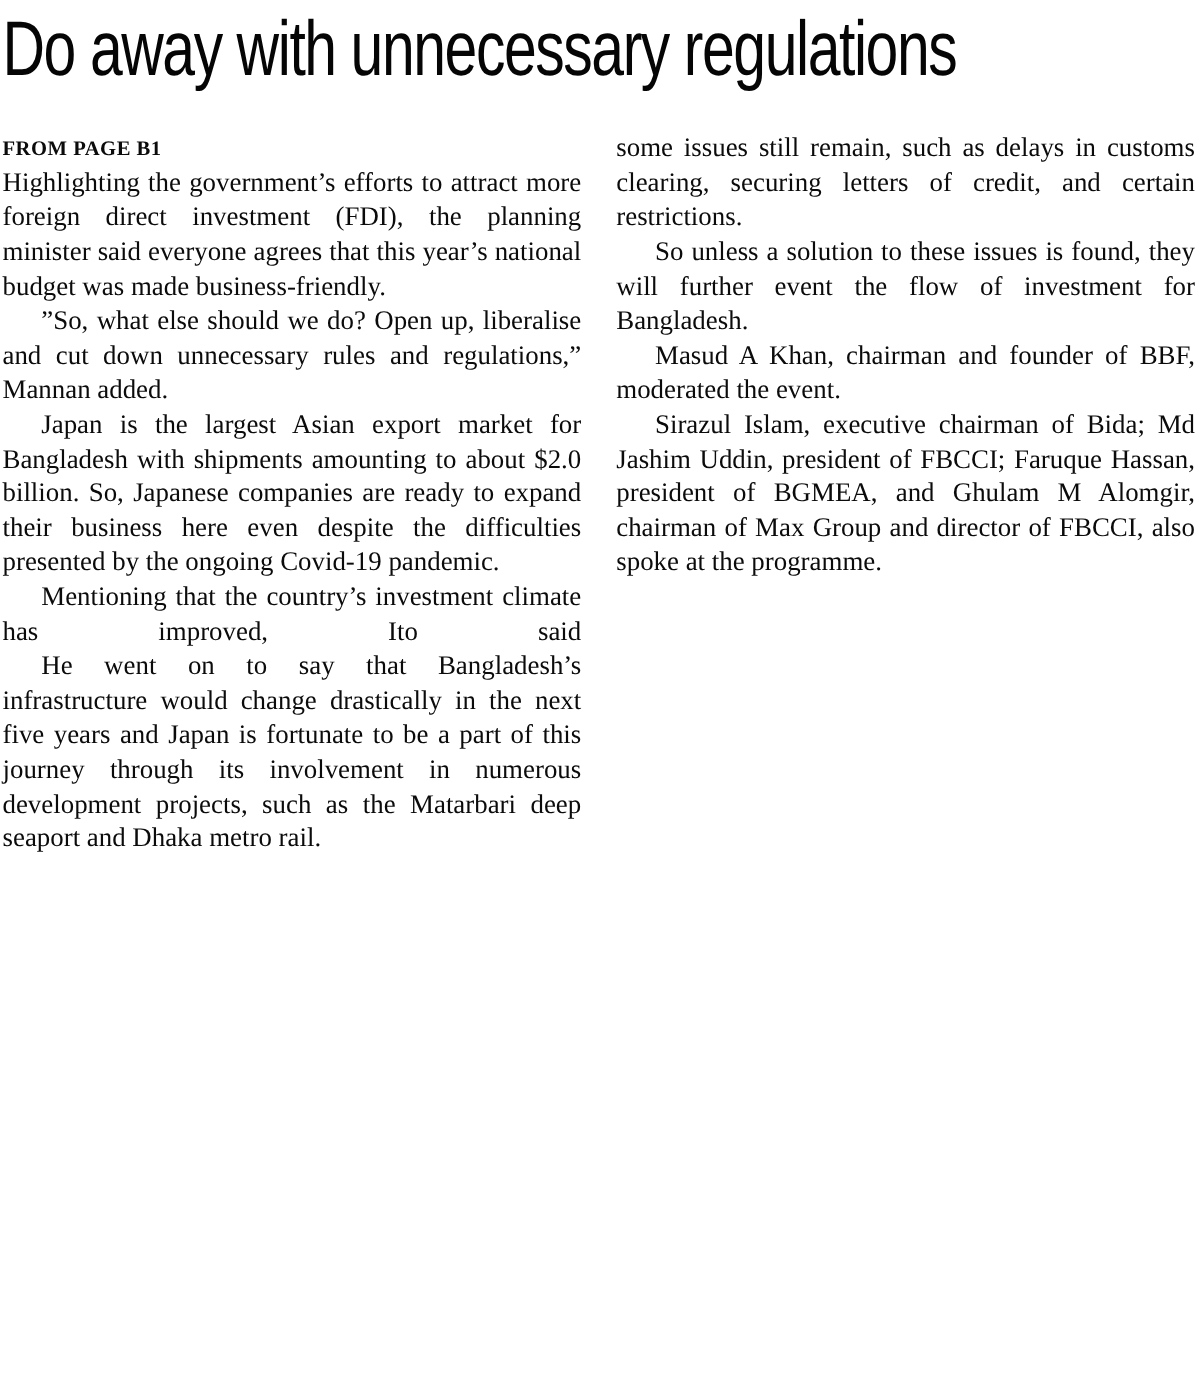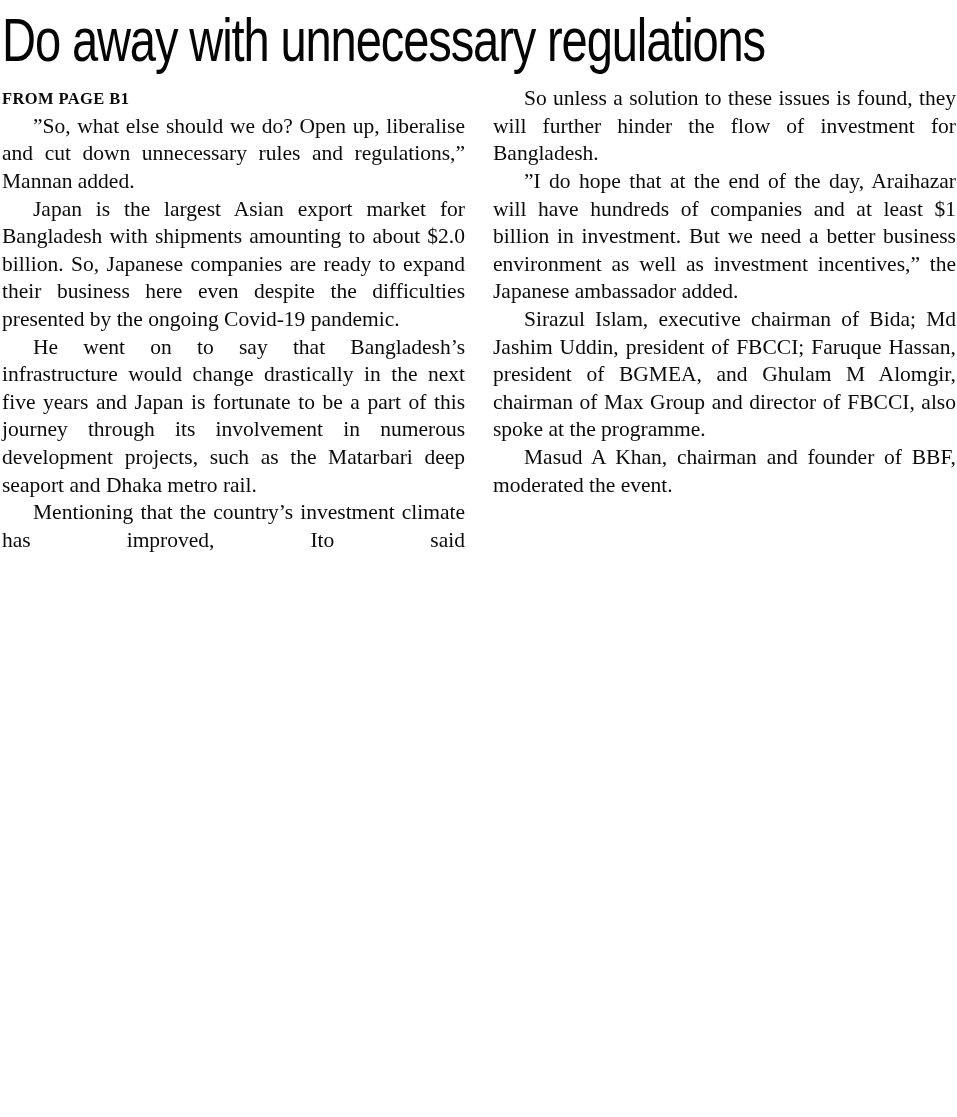--- a/index.html
+++ b/index.html
@@ -34,21 +34,21 @@
   }
   .body-columns {
     display: flex;
     flex-direction: row;
     gap: 28px;
     font-family: "Liberation Serif", "DejaVu Serif", serif;
     font-size: 21.5px;
     line-height: 27.6px;
     text-align: justify;
   }
-  .col { flex: 1 1 0; min-width: 0; }
+  .col { flex: 1 1 0; min-width: 0; margin-top: 20px; }
   .kicker {
     font-family: "Liberation Serif", "DejaVu Serif", serif;
     font-size: 16.5px;
     font-weight: 600;
     letter-spacing: 0.4px;
     line-height: 27.6px;
     text-align: left;
     color: #0b0b0b;
   }
   p.para {
@@ -62,27 +62,28 @@
 <body>
 
 <div class="page">
 
   <h1 class="headline"><span class="squeeze">Do away with unnecessary regulations</span></h1>
 
   <div class="body-columns">
 
     <div class="col">
       <div class="kicker">FROM PAGE B1</div>
+      <p class="para">Highlighting the government’s efforts to attract more foreign direct investment (FDI), the planning minister said everyone agrees that this year’s national budget was made business-friendly.</p>
       <p class="para indent">”So, what else should we do? Open up, liberalise and cut down unnecessary rules and regulations,” Mannan added.</p>
       <p class="para indent">Japan is the largest Asian export market for Bangladesh with shipments amounting to about $2.0 billion. So, Japanese companies are ready to expand their business here even despite the difficulties presented by the ongoing Covid-19 pandemic.</p>
+      <p class="para indent cont">Mentioning that the country’s investment climate has improved, Ito said</p>
       <p class="para indent">He went on to say that Bangladesh’s infrastructure would change drastically in the next five years and Japan is fortunate to be a part of this journey through its involvement in numerous development projects, such as the Matarbari deep seaport and Dhaka metro rail.</p>
-      <p class="para indent cont">Mentioning that the country’s investment climate has improved, Ito said</p>
     </div>
 
     <div class="col">
-      <p class="para indent">So unless a solution to these issues is found, they will further hinder the flow of investment for Bangladesh.</p>
-      <p class="para indent">”I do hope that at the end of the day, Araihazar will have hundreds of companies and at least $1 billion in investment. But we need a better business environment as well as investment incentives,” the Japanese ambassador added.</p>
+      <p class="para">some issues still remain, such as delays in customs clearing, securing letters of credit, and certain restrictions.</p>
+      <p class="para indent">So unless a solution to these issues is found, they will further event the flow of investment for Bangladesh.</p>
+      <p class="para indent">Masud A Khan, chairman and founder of BBF, moderated the event.</p>
       <p class="para indent">Sirazul Islam, executive chairman of Bida; Md Jashim Uddin, president of FBCCI; Faruque Hassan, president of BGMEA, and Ghulam M Alomgir, chairman of Max Group and director of FBCCI, also spoke at the programme.</p>
-      <p class="para indent">Masud A Khan, chairman and founder of BBF, moderated the event.</p>
     </div>
 
   </div>
 </div>
 
 </body></html>

